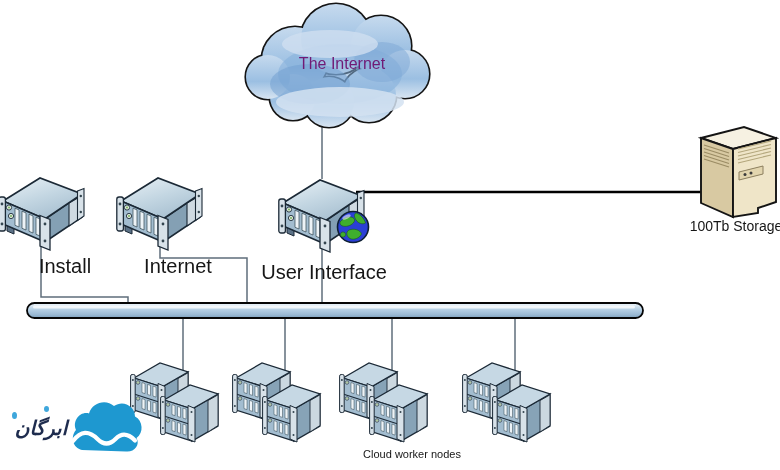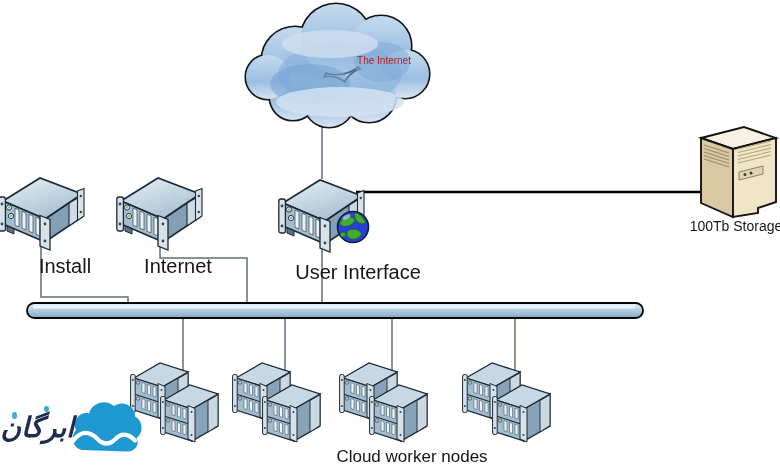--- a/index.html
+++ b/index.html
@@ -5,28 +5,28 @@
   html,body{margin:0;padding:0;background:#ffffff;}
   .canvas{
     position:relative;width:780px;height:470px;background:#ffffff;overflow:hidden;
     font-family:"Liberation Sans", sans-serif;
   }
   .lbl{
     position:absolute;transform:translateX(-50%);white-space:nowrap;
     color:#161616;font-size:20px;line-height:1.1;
   }
   .lbl.small{font-size:14px;}
-  .lbl.cloudtxt{font-size:10px;color:#b91c1c;margin-left:42px;}
-  .lbl.workers{font-size:17px;text-align:center;}
+  .lbl.cloudtxt{font-size:16px;color:#701a75;}
+  .lbl.workers{font-size:11px;text-align:center;}
   svg{position:absolute;left:0;top:0;}
   .logo-script{
     position:absolute;left:8px;top:404px;width:66px;height:52px;
     direction:rtl;text-align:center;
     font-family:"DejaVu Sans", sans-serif;font-weight:bold;font-style:italic;
-    font-size:28px;color:#1e2c4e;line-height:48px;
+    font-size:20px;color:#1e2c4e;line-height:48px;
   }
   .logo-dot{position:absolute;border-radius:50%;background:#3fa7dc;}
 </style>
 </head>
 <body>
 
 <div class="canvas">
 
   <svg width="780" height="470" viewBox="0 0 780 470">
     <defs>
@@ -196,21 +196,21 @@
 
     <g transform="translate(72,396)">
       <path d="M10,54 C1,52 -2,41 4,34 C0,25 8,15 17,17.5 C20,6.5 34,2.5 42,10 C51,3.5 63,10 63,20.5 C71,24.5 72,37 64.5,42 C68.5,49 62,56.5 54,55.5 Z" fill="#1e98d0"></path>
       <path d="M1,45 C9,34.5 17,34.5 25.5,43 C31.5,49 37.5,49 43.5,43 C49.5,37 55.5,37 63,44.5" stroke="#ffffff" stroke-width="4.2" fill="none" stroke-linecap="round"></path>
     </g>
   </svg>
 
   <div class="lbl cloudtxt" style="left:342px;top:55px;">The Internet</div>
   <div class="lbl" style="left:65px;top:255px;">Install</div>
   <div class="lbl" style="left:178px;top:255px;">Internet</div>
-  <div class="lbl" style="left:324px;top:261px;margin-left:34px;">User Interface</div>
+  <div class="lbl" style="left:324px;top:261px;">User Interface</div>
   <div class="lbl small" style="left:736px;top:219px;">100Tb Storage</div>
   <div class="lbl workers" style="left:412px;top:448px;">Cloud worker nodes</div>
 
   <div class="logo-script">ابرگان</div>
   <div class="logo-dot" style="left:12px;top:412px;width:5px;height:7px;"></div>
   <div class="logo-dot" style="left:44px;top:406px;width:5px;height:6px;"></div>
 
 </div>
 
 </body></html>

